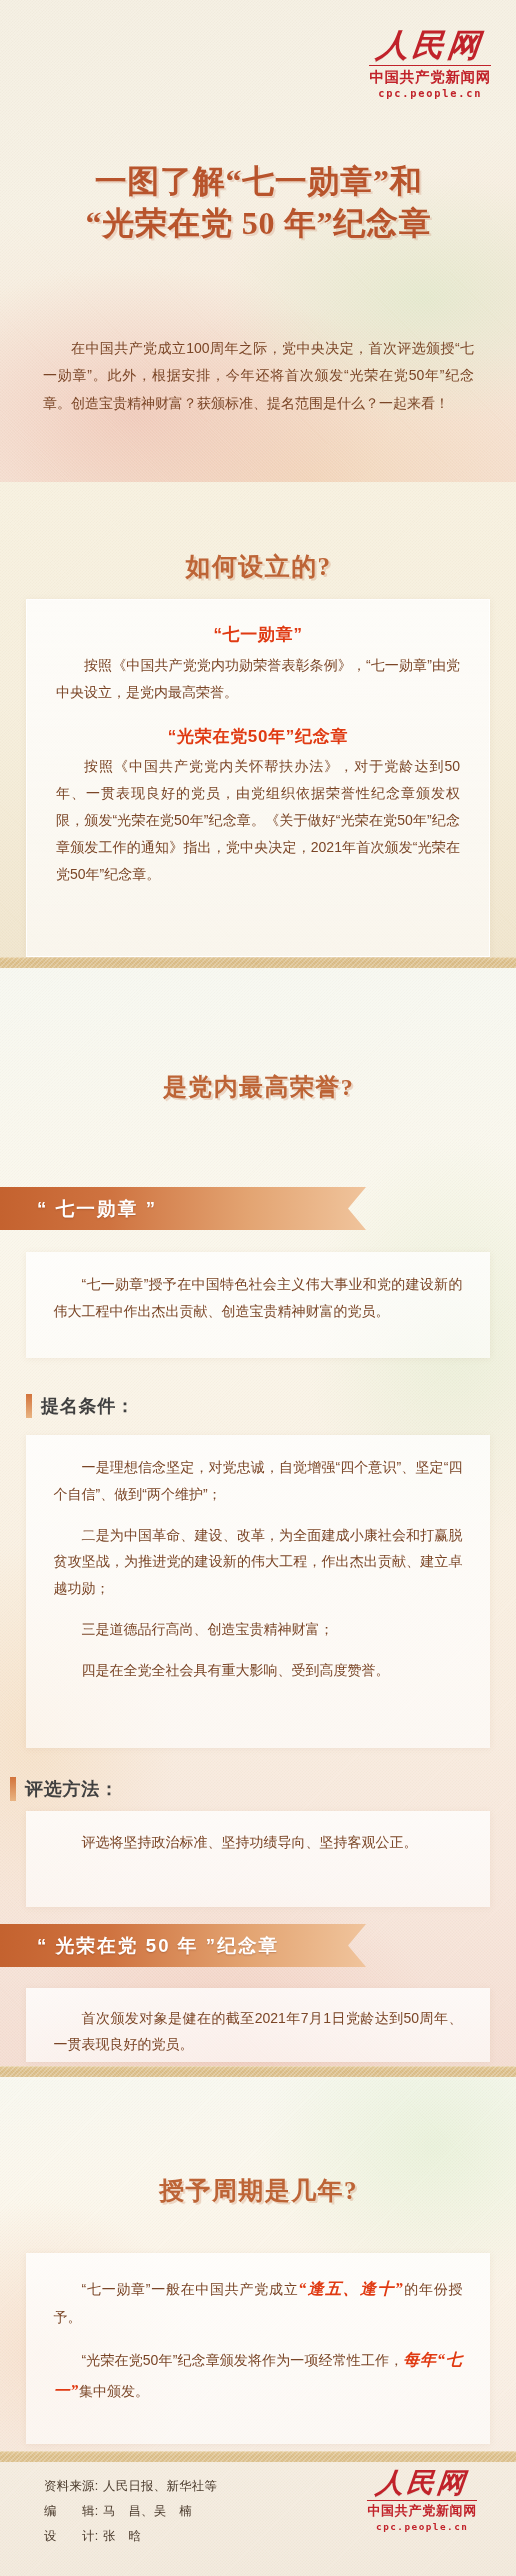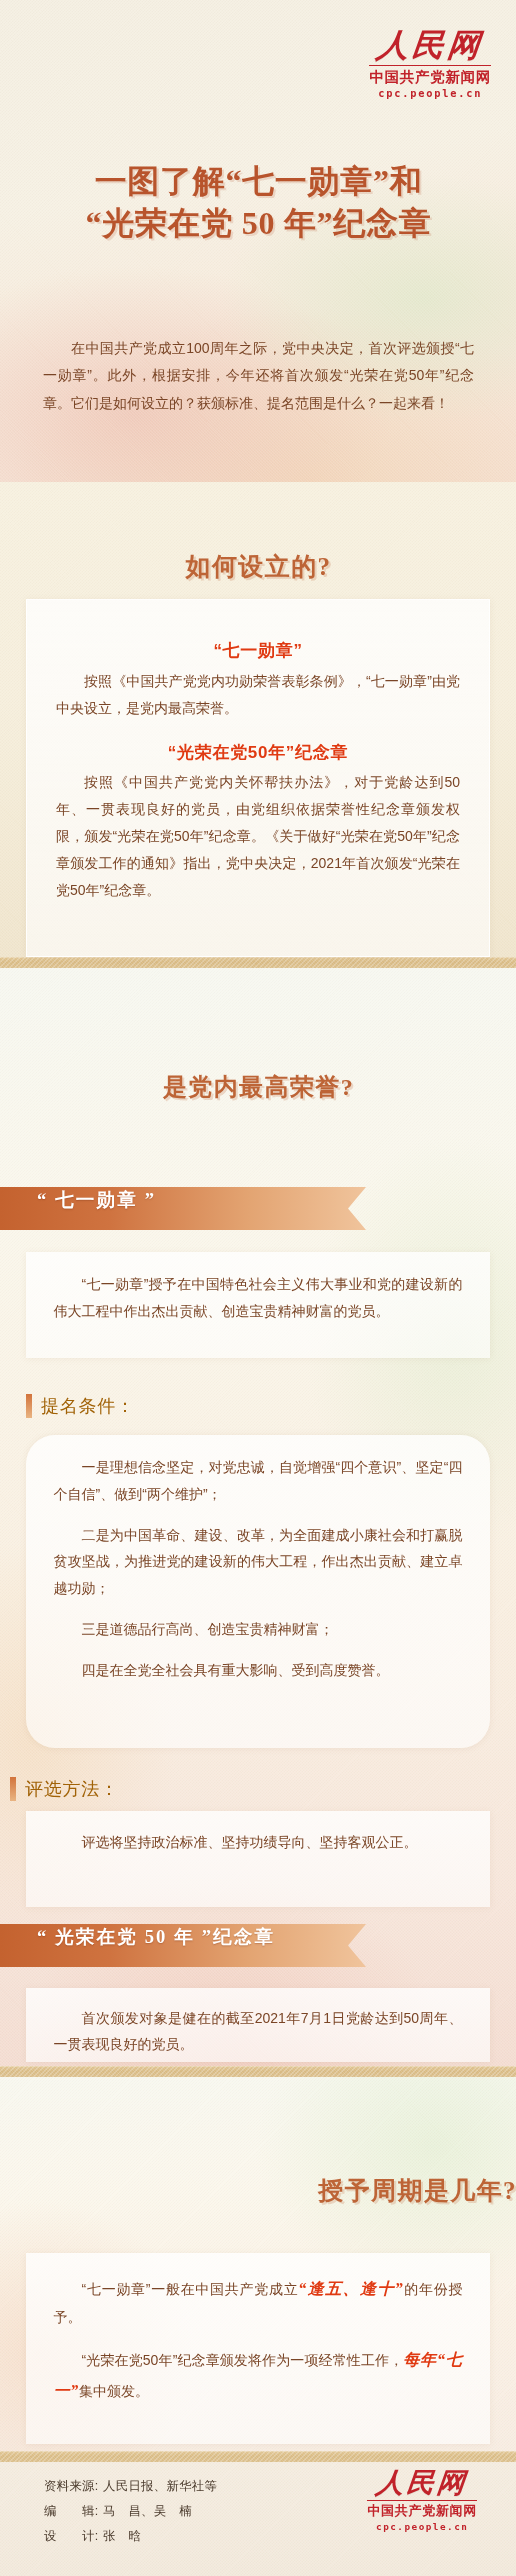--- a/index.html
+++ b/index.html
@@ -110,61 +110,61 @@
   .sec-head {
     position:absolute; left:0; width:517px; text-align:center;
     font-family:"Liberation Serif","DejaVu Serif",serif;
     font-weight:bold; color:#bd6436; font-size:25px; line-height:1.5;
     letter-spacing:1.4px;
     text-shadow:2.1px 2.1px 0 rgba(205,140,104,.30);
   }
   .sec-head .ln{ display:block; }
   .sh1 { top:548px; }
   .sh2 { top:1069px; font-size:24px; }
-  .sh3 { top:2172px;text-align:right; }
+  .sh3 { top:2172px; }
 
   
   .card {
     position:absolute;
     background:linear-gradient(180deg, rgba(255,255,255,.80) 0%, rgba(255,255,255,.62) 100%);
     box-shadow:0 0.7px 6.9px rgba(160,120,80,.10);
   }
   .card.outlined { border:0.7px solid rgba(255,255,255,.85); }
 
   .card-h {
     text-align:center; color:#e03a12; font-weight:bold;
-    font-size:17px; letter-spacing:0.7px; margin-bottom:5.5px;margin-top:16px;
+    font-size:17px; letter-spacing:0.7px; margin-bottom:5.5px;
   }
   .card-p {
     font-size:14px; line-height:1.92; color:#7a4526;
     text-align:justify; text-indent:2em;
   }
   .card-p + .card-p { margin-top:13.8px; }
 
   
   .c1 { left:26px; top:599px; width:464px; height:358px; padding:23.4px 29px 20.7px; }
 
   
   .ribbon {
     position:absolute; left:0; height:43px;
     background:linear-gradient(90deg,#c4622f 0%,#cf7340 30%,#e3a472 68%,#f0c49c 100%);
-    display:flex; align-items:flex-start;
+    display:flex; align-items:center;
     padding-left:37px;
     color:#ffffff; font-weight:bold; font-size:18.6px; letter-spacing:2.1px;
-    font-family:Liberation Serif, serif;
+    font-family:Liberation Sans, sans-serif;
     clip-path:polygon(0 0, 100% 0, calc(100% - 18px) 50%, 100% 100%, 0 100%);
     text-shadow:0 0.7px 1.4px rgba(120,50,20,.35);
   }
   .r1 { top:1187px; width:366px; }
   .r2 { top:1924px; width:366px; }
 
   
   .subhead {
     position:absolute; display:flex; align-items:center;
-    font-weight:normal; font-size:18px; color:#a16207; letter-spacing:0.7px;
+    font-weight:bold; font-size:18px; color:#404040; letter-spacing:0.7px;
   }
   .subhead .bar {
     width:5.5px; height:23.4px; margin-right:9.6px;
     background:linear-gradient(180deg,#d2733b 0%,#e9b482 100%);
   }
   .sb1 { left:26px; top:1394px; }
   .sb2 { left:10px; top:1777px; }
   .hl-bi {
     color:#e03a12; font-weight:bold; font-style:italic;
     font-family:"Liberation Serif","DejaVu Serif",serif;
@@ -205,21 +205,21 @@
     <div class="logo-rule"></div>
     <div class="logo-cn">中国共产党新闻网</div>
     <div class="logo-url">cpc.people.cn</div>
   </div>
 
   <h1 class="main-title">
     <span class="ln">一图了解“七一勋章”和</span>
     <span class="ln">“光荣在党 50 年”纪念章</span>
   </h1>
 
-  <p class="intro">在中国共产党成立100周年之际，党中央决定，首次评选颁授“七一勋章”。此外，根据安排，今年还将首次颁发“光荣在党50年”纪念章。它们是如何设立的？获颁标准、提名范围是什么？一起来看！</p>
+  <p class="intro">在中国共产党成立100周年之际，党中央决定，首次评选颁授“七一勋章”。此外，根据安排，今年还将首次颁发“光荣在党50年”纪念章。创造宝贵精神财富？获颁标准、提名范围是什么？一起来看！</p>
 
   <h2 class="sec-head sh1">如何设立的?</h2>
 
   <div class="card c1 outlined">
     <div class="card-h">“七一勋章”</div>
     <p class="card-p">按照《中国共产党党内功勋荣誉表彰条例》，“七一勋章”由党中央设立，是党内最高荣誉。</p>
     <div class="card-h" style="margin-top:19px">“光荣在党50年”纪念章</div>
     <p class="card-p">按照《中国共产党党内关怀帮扶办法》，对于党龄达到50年、一贯表现良好的党员，由党组织依据荣誉性纪念章颁发权限，颁发“光荣在党50年”纪念章。《关于做好“光荣在党50年”纪念章颁发工作的通知》指出，党中央决定，2021年首次颁发“光荣在党50年”纪念章。</p>
   </div>
 
@@ -233,21 +233,21 @@
 
   <div class="card" style="left:26px; top:1252px; width:464px; height:106px; padding:19px 27.6px;">
     <p class="card-p">“七一勋章”授予在中国特色社会主义伟大事业和党的建设新的伟大工程中作出杰出贡献、创造宝贵精神财富的党员。</p>
   </div>
 
   <div class="subhead sb1">
     <span class="bar"></span>
     <span>提名条件：</span>
   </div>
 
-  <div class="card" style="left:26px; top:1435px; width:464px; height:313px; padding:19px 27.6px;border-radius:29px;">
+  <div class="card" style="left:26px; top:1435px; width:464px; height:313px; padding:19px 27.6px;">
     <p class="card-p">一是理想信念坚定，对党忠诚，自觉增强“四个意识”、坚定“四个自信”、做到“两个维护”；</p>
     <p class="card-p">二是为中国革命、建设、改革，为全面建成小康社会和打赢脱贫攻坚战，为推进党的建设新的伟大工程，作出杰出贡献、建立卓越功勋；</p>
     <p class="card-p">三是道德品行高尚、创造宝贵精神财富；</p>
     <p class="card-p">四是在全党全社会具有重大影响、受到高度赞誉。</p>
   </div>
 
   <div class="subhead sb2">
     <span class="bar"></span>
     <span>评选方法：</span>
   </div>

